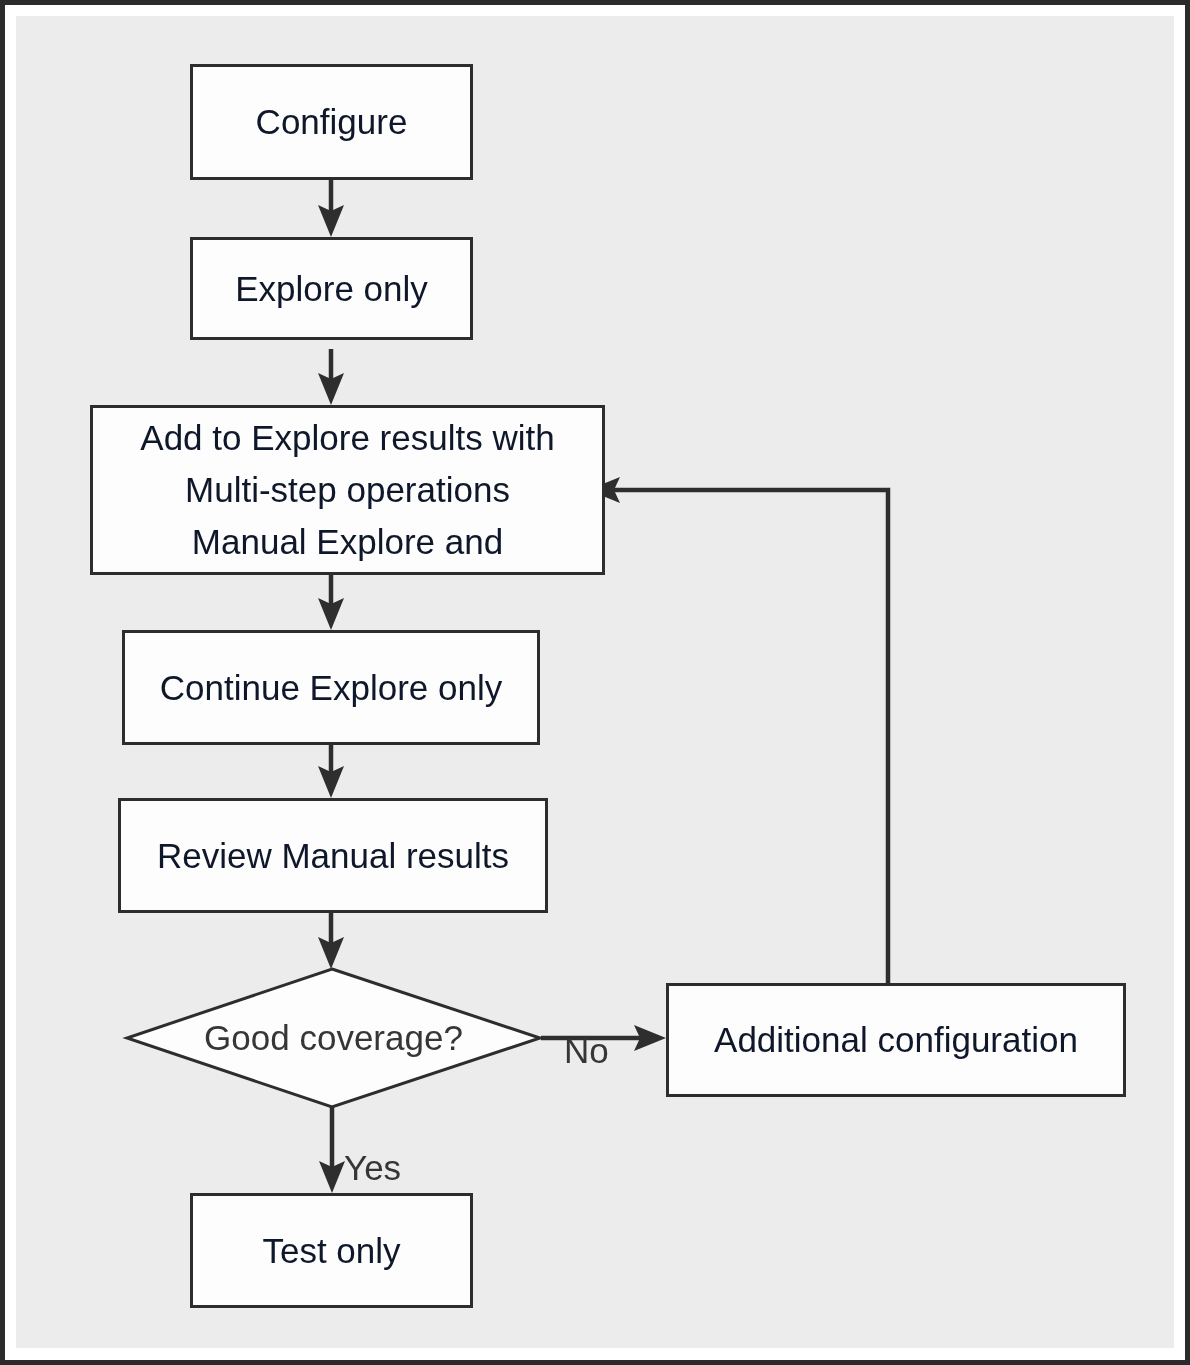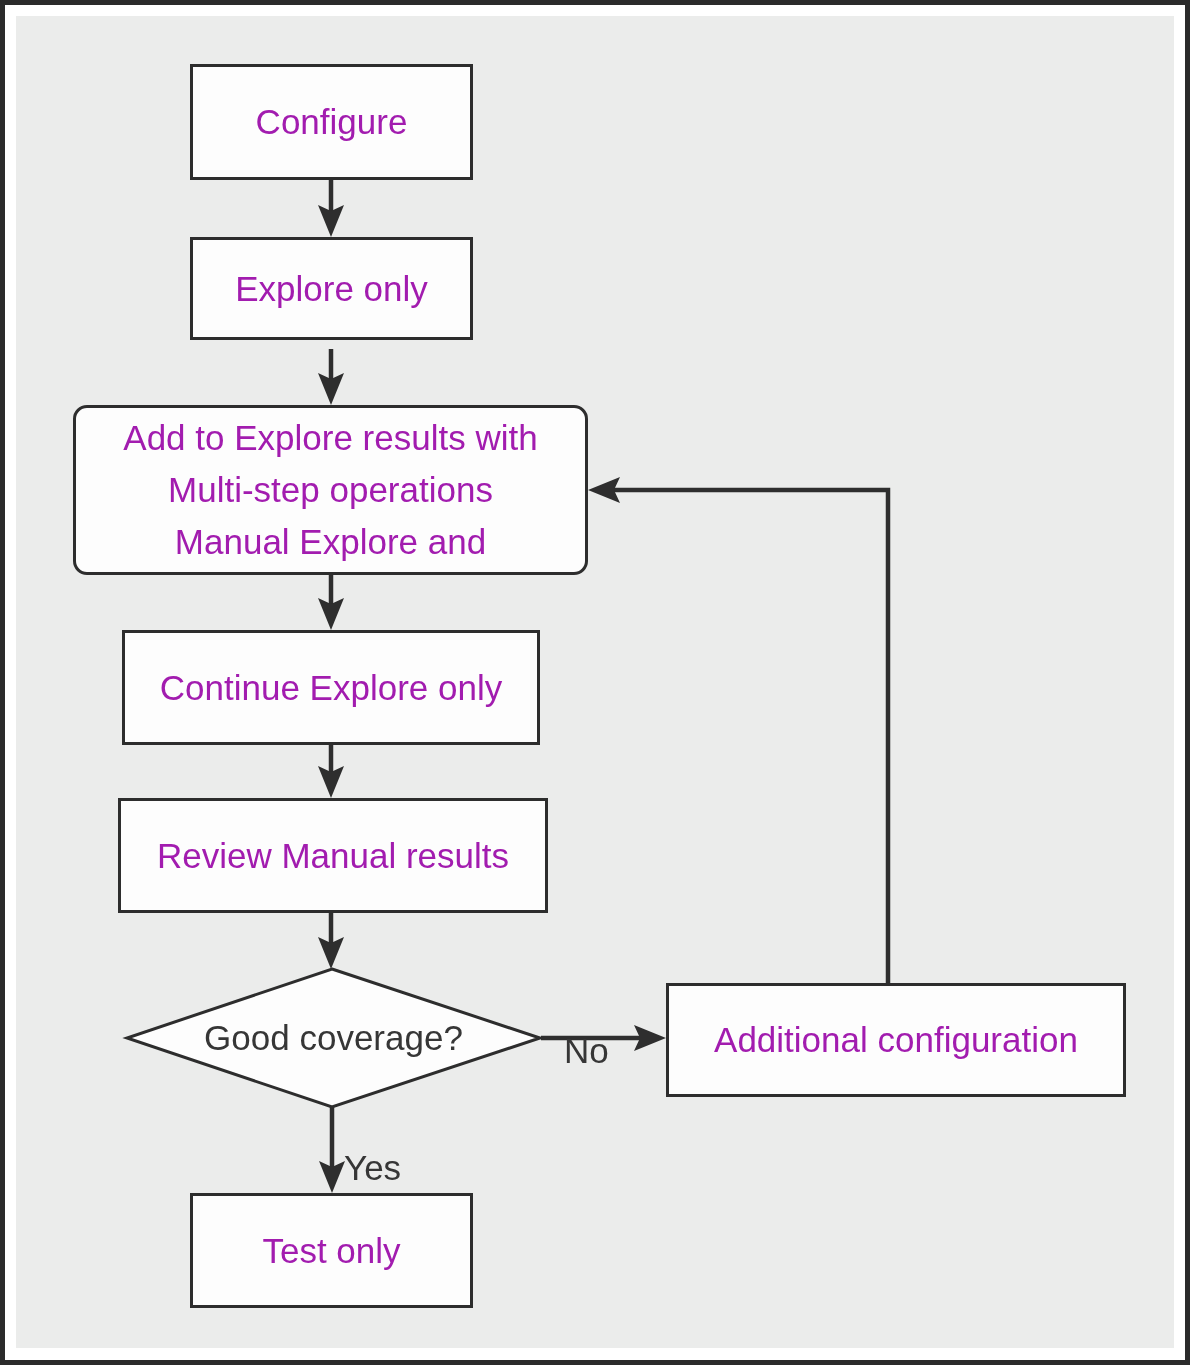--- a/index.html
+++ b/index.html
@@ -52,21 +52,21 @@
     position: absolute;
     box-sizing: border-box;
     background: #fdfdfd;
     border: 3px solid #2d2d2d;
     display: flex;
     flex-direction: column;
     align-items: center;
     justify-content: center;
     font-size: 35px;
     line-height: 1.48;
-    color: #a21caf;
+    color: #0f172a;
     text-align: center;
     z-index: 2;
   }
   .node span { display: block; white-space: nowrap; }
   .diamond-label {
     position: absolute;
     background: transparent;
     display: flex;
     align-items: center;
     justify-content: center;
@@ -135,21 +135,21 @@
   </svg>
 
   <div class="node" style="left:190px; top:64px; width:283px; height:116px;">
     <span>Configure</span>
   </div>
 
   <div class="node" style="left:190px; top:237px; width:283px; height:103px;">
     <span>Explore only</span>
   </div>
 
-  <div class="node" style="left:73px; top:405px; width:515px; height:170px;border-radius:14px;">
+  <div class="node" style="left:90px; top:405px; width:515px; height:170px;">
     <span>Add to Explore results with</span>
     <span>Multi-step operations</span>
     <span>Manual Explore and</span>
   </div>
 
   <div class="node" style="left:122px; top:630px; width:418px; height:115px;">
     <span>Continue Explore only</span>
   </div>
 
   <div class="node" style="left:118px; top:798px; width:430px; height:115px;">

